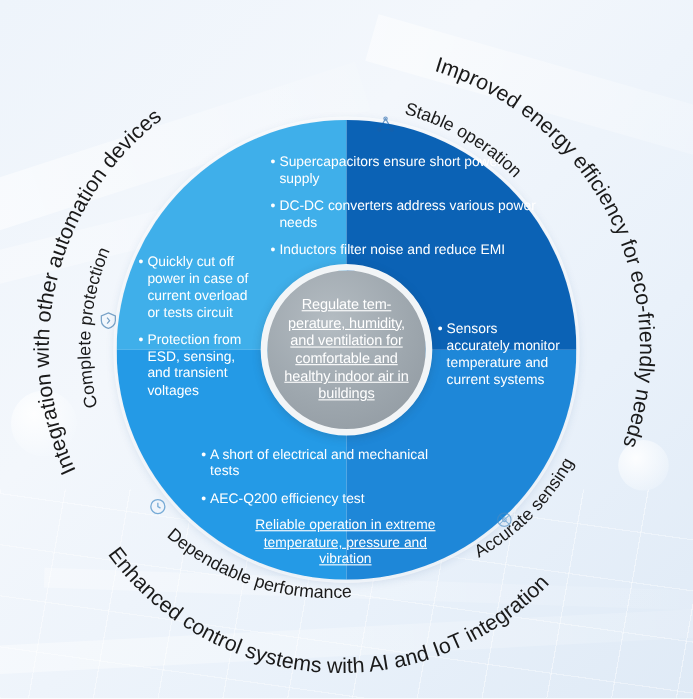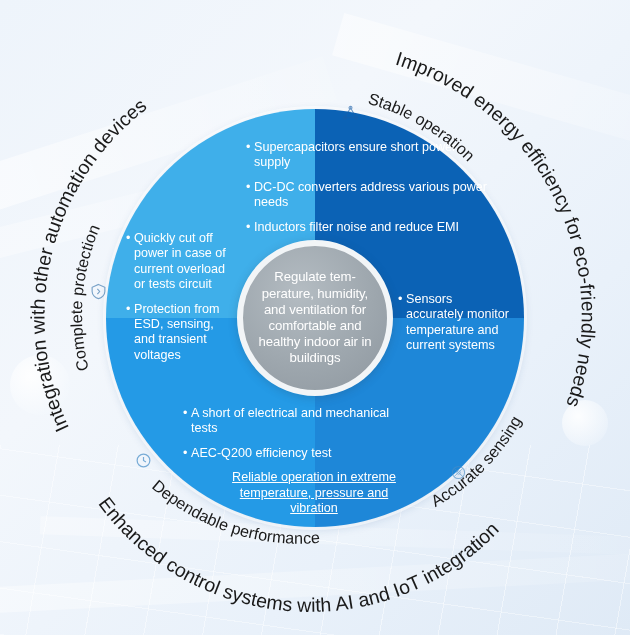--- a/index.html
+++ b/index.html
@@ -93,20 +93,21 @@
     box-shadow: 0 2px 8px rgba(40,70,100,.25);
   }
   #center-text {
     color: #ffffff;
     font-size: 13.2px;
     line-height: 16.2px;
     text-align: center;
     padding: 0 4px;
     white-space: pre-line;
     letter-spacing: -0.1px;
+    text-decoration: underline;
   }
 
   
   .qtext {
     position: absolute;
     color: #ffffff;
     font-size: 12.6px;
     line-height: 15.4px;
   }
   .qtext .bullet-line { display: flex; margin-bottom: 9px; }

